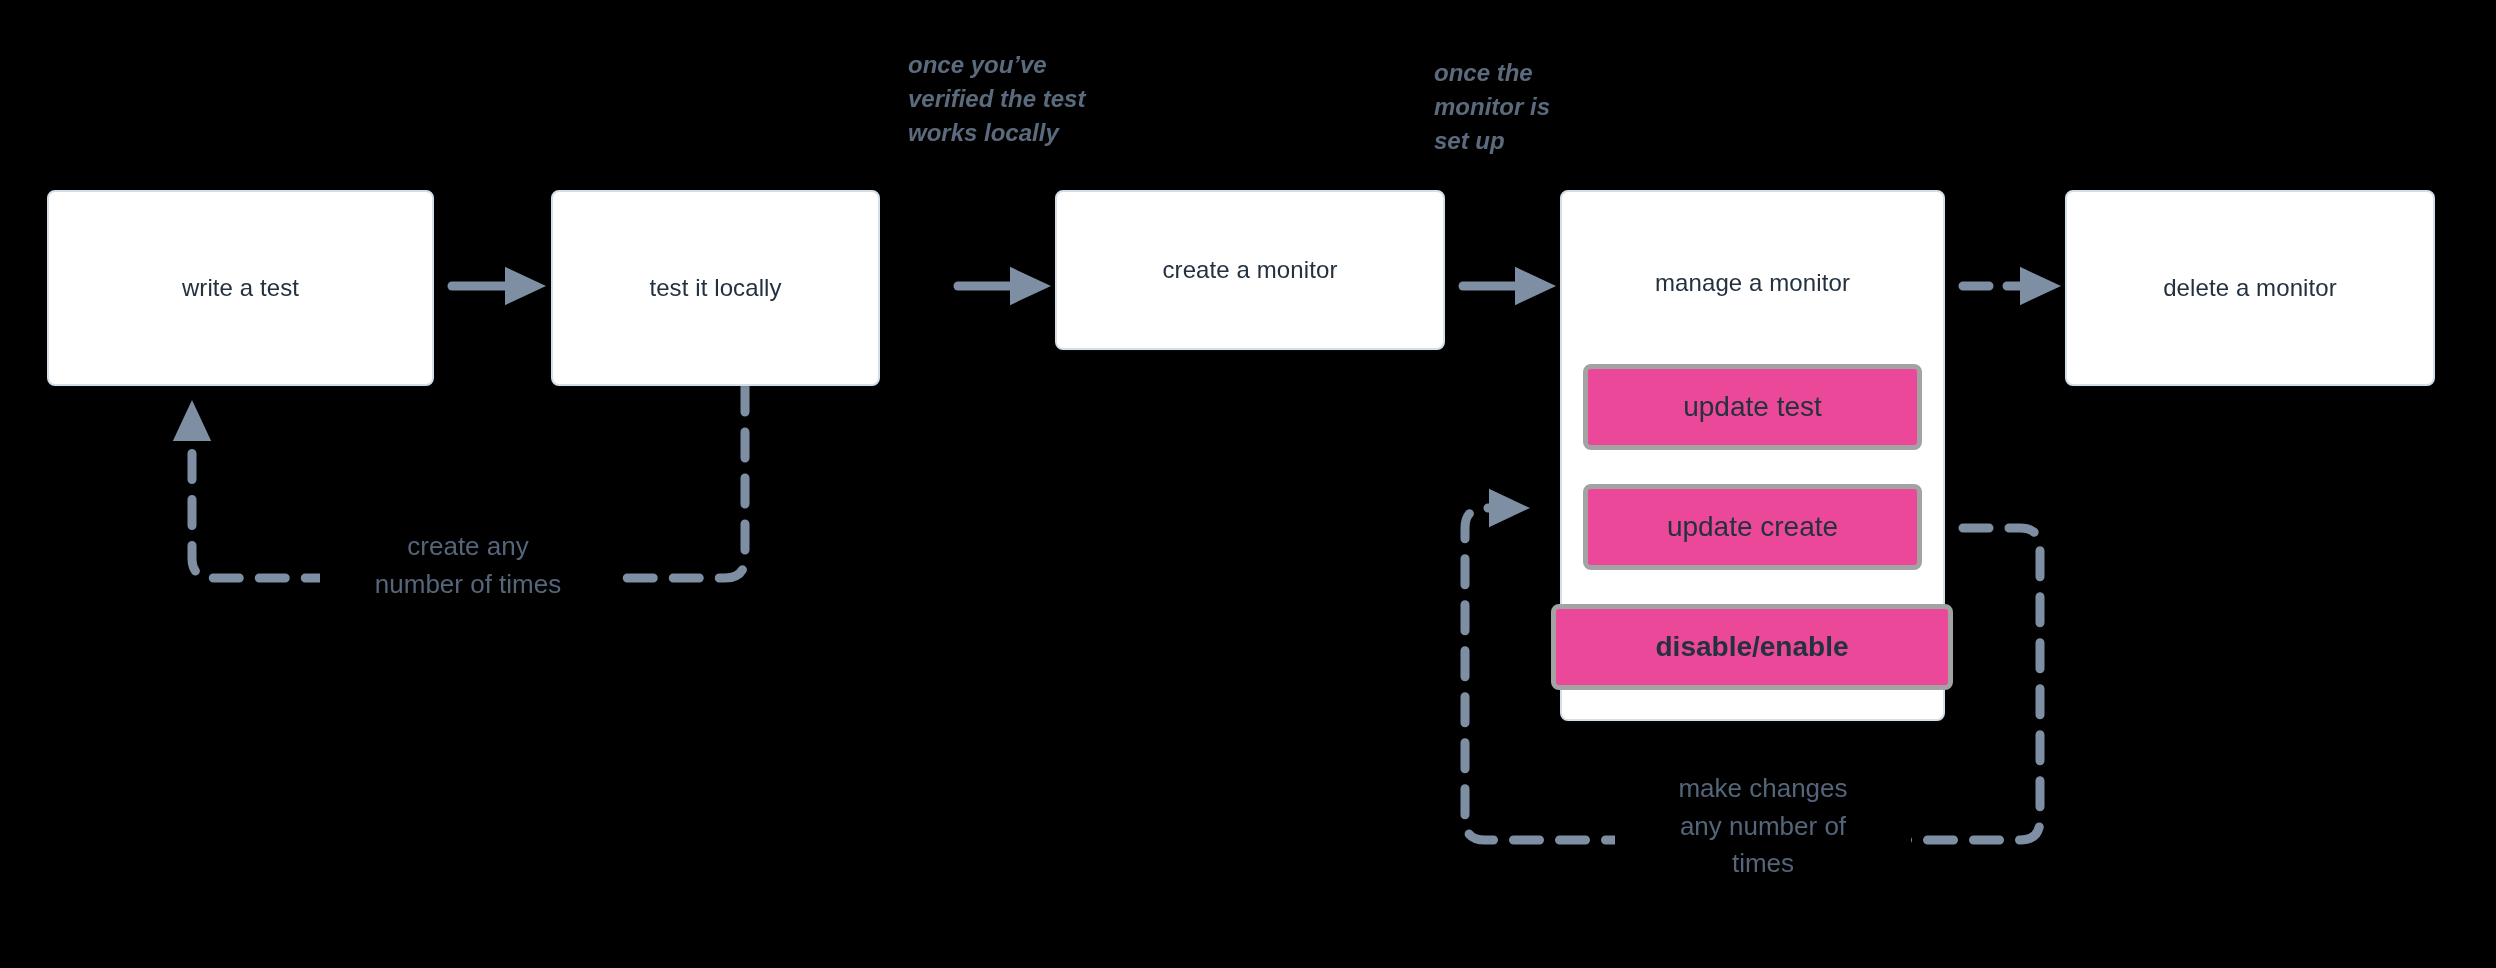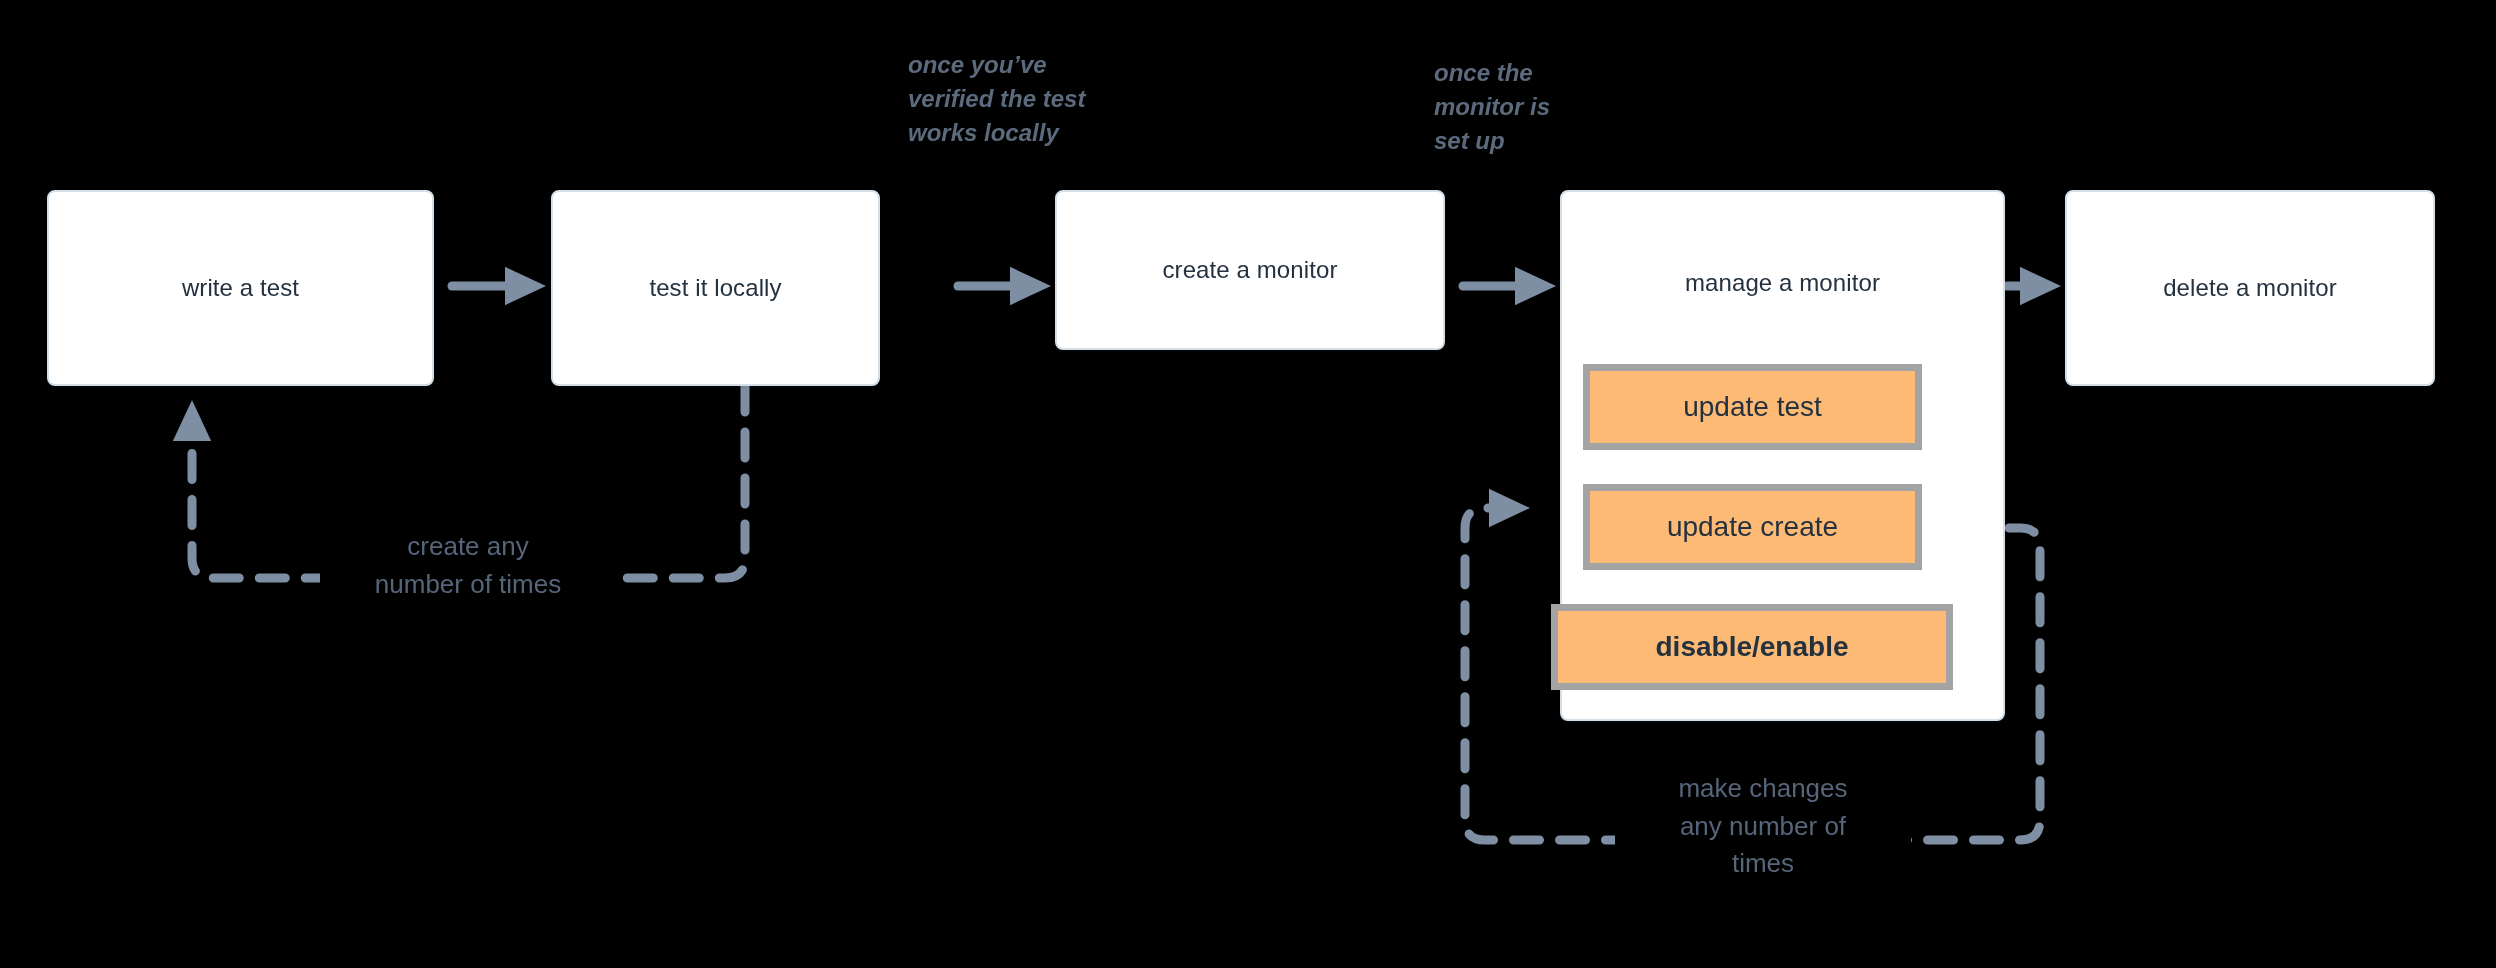--- a/index.html
+++ b/index.html
@@ -50,23 +50,23 @@
     transform: translateY(-50%);
   }
   .node-group .node-label {
     top: 76px;
   }
 
   
   .subnode {
     position: absolute;
     box-sizing: border-box;
-    background: #fdba74;
-    border: 7px solid #a3a3a3;
-    border-radius: 0;
+    background: #ec4899;
+    border: 5px solid #a3a3a3;
+    border-radius: 8px;
     z-index: 4;
   }
   .subnode-label {
     position: absolute;
     left: 0;
     right: 0;
     top: 50%;
     transform: translateY(-50%);
     text-align: center;
     color: #24313f;
@@ -140,21 +140,21 @@
   </div>
 
   <div class="node node-simple" style="left:551px; top:190px; width:329px; height:196px;">
     <div class="node-label">test it locally</div>
   </div>
 
   <div class="node node-simple" style="left:1055px; top:190px; width:390px; height:160px;">
     <div class="node-label">create a monitor</div>
   </div>
 
-  <div class="node node-group" style="left:1560px; top:190px; width:445px; height:531px;">
+  <div class="node node-group" style="left:1560px; top:190px; width:385px; height:531px;">
     <div class="node-label">manage a monitor</div>
   </div>
 
   <div class="node node-simple" style="left:2065px; top:190px; width:370px; height:196px;">
     <div class="node-label">delete a monitor</div>
   </div>
 
   <div class="subnode" style="left:1583px; top:364px; width:339px; height:86px;">
     <div class="subnode-label">update test</div>
   </div>

